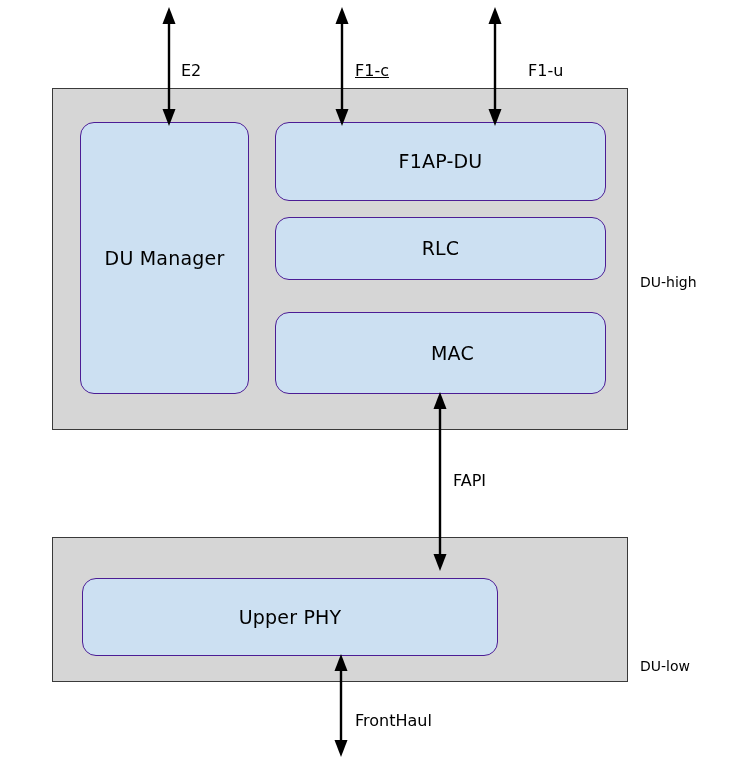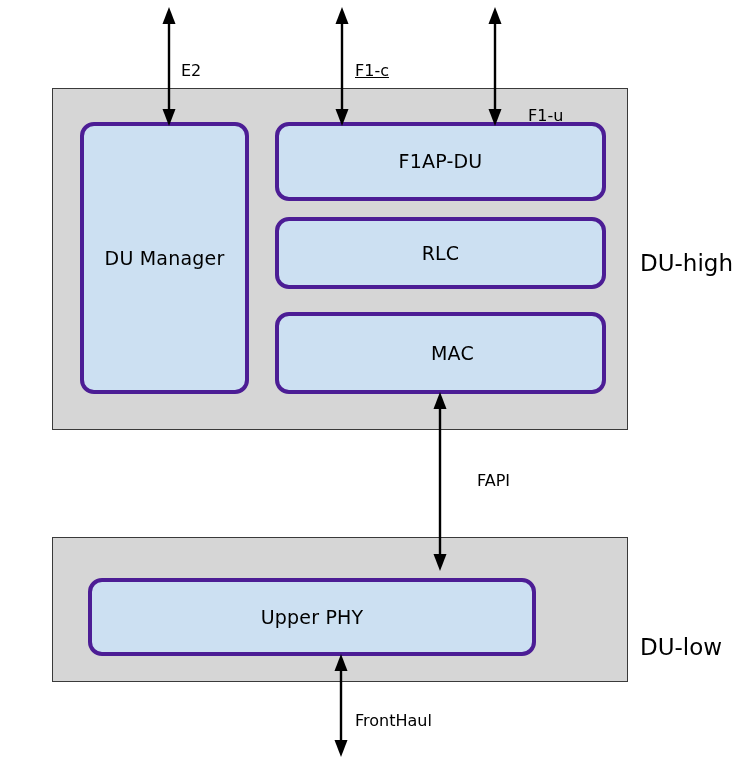--- a/index.html
+++ b/index.html
@@ -25,41 +25,42 @@
   
   .group-box {
     background: #d6d6d6;
     border: 1px solid #3a3a3a;
     box-sizing: border-box;
   }
 
   
   .module {
     background: #cce0f2;
-    border: 4px solid #4c1d95;
+    border: 1px solid #4c1d95;
     border-radius: 14px;
     box-sizing: border-box;
     display: flex;
     align-items: center;
     justify-content: center;
   }
   .module-label {
     font-size: 19px;
     line-height: 1;
     color: #000000;
     letter-spacing: 0.2px;
     white-space: nowrap;
   }
 
   
   .side-label {
-    font-size: 23px;
+    font-size: 14px;
     line-height: 1;
     color: #000000;
     white-space: nowrap;
+    margin-top: 23px;
   }
 
   
   .conn-label {
     font-size: 16px;
     line-height: 1;
     color: #000000;
     white-space: nowrap;
   }
 
@@ -90,45 +91,45 @@
   <div class="group-box abs" style="left:52px; top:88px; width:576px; height:342px;"></div>
 
   <div class="module abs" style="left:80px; top:122px; width:169px; height:272px;">
     <span class="module-label">DU Manager</span>
   </div>
 
   <div class="module abs" style="left:275px; top:122px; width:331px; height:79px;">
     <span class="module-label">F1AP-DU</span>
   </div>
 
-  <div class="module abs" style="left:275px; top:217px; width:331px; height:72px;">
+  <div class="module abs" style="left:275px; top:217px; width:331px; height:63px;">
     <span class="module-label">RLC</span>
   </div>
 
   <div class="module abs" style="left:275px; top:312px; width:331px; height:82px;padding-left:24px;">
     <span class="module-label">MAC</span>
   </div>
 
   <div class="side-label abs" style="left:640px; top:252px;">DU-high</div>
 
   <div class="group-box abs" style="left:52px; top:537px; width:576px; height:145px;"></div>
 
-  <div class="module abs" style="left:88px; top:578px; width:448px; height:78px;">
+  <div class="module abs" style="left:82px; top:578px; width:416px; height:78px;">
     <span class="module-label">Upper PHY</span>
   </div>
 
   <div class="side-label abs" style="left:640px; top:636px;">DU-low</div>
 
   <div class="conn-label abs" style="left:181px; top:63px;">E2</div>
 
   <div class="conn-label abs" style="left:355px; top:63px;text-decoration:underline;">F1-c</div>
 
-  <div class="conn-label abs" style="left:528px; top:63px;margin-top:45px;">F1-u</div>
+  <div class="conn-label abs" style="left:528px; top:63px;">F1-u</div>
 
-  <div class="conn-label abs" style="left:477px; top:473px;">FAPI</div>
+  <div class="conn-label abs" style="left:453px; top:473px;">FAPI</div>
 
   <div class="conn-label abs" style="left:355px; top:705px;margin-top:8px;">FrontHaul</div>
 
   <svg id="arrow-layer" viewBox="0 0 735 760">
 
     <g>
       <line class="arrow-line" x1="169" y1="19" x2="169" y2="114"></line>
       <polygon class="arrow-head" points="169,7 162.5,24 175.5,24"></polygon>
       <polygon class="arrow-head" points="169,126 162.5,109 175.5,109"></polygon>
     </g>

